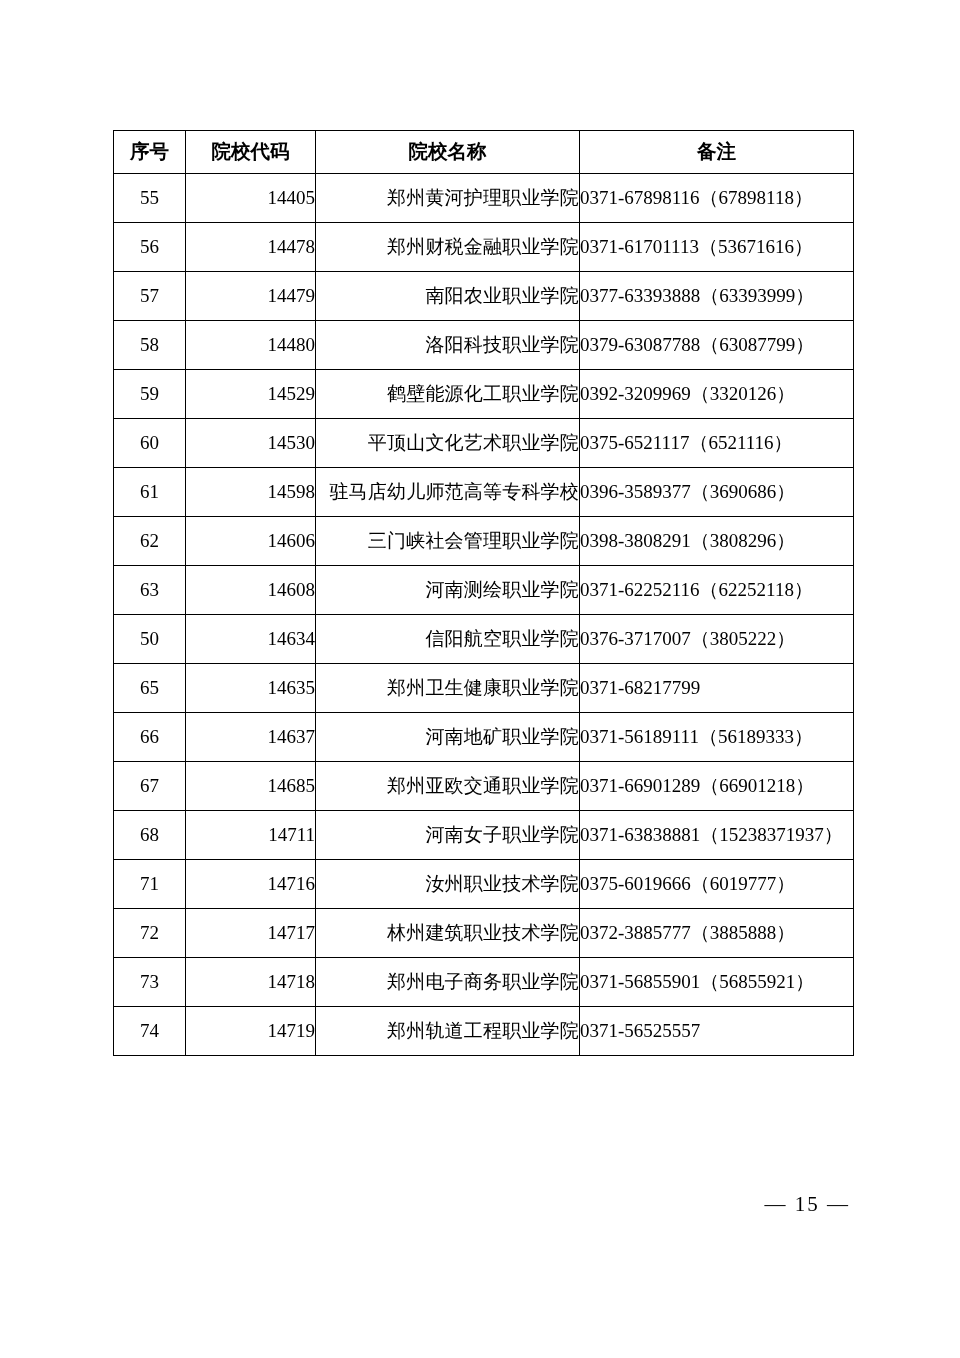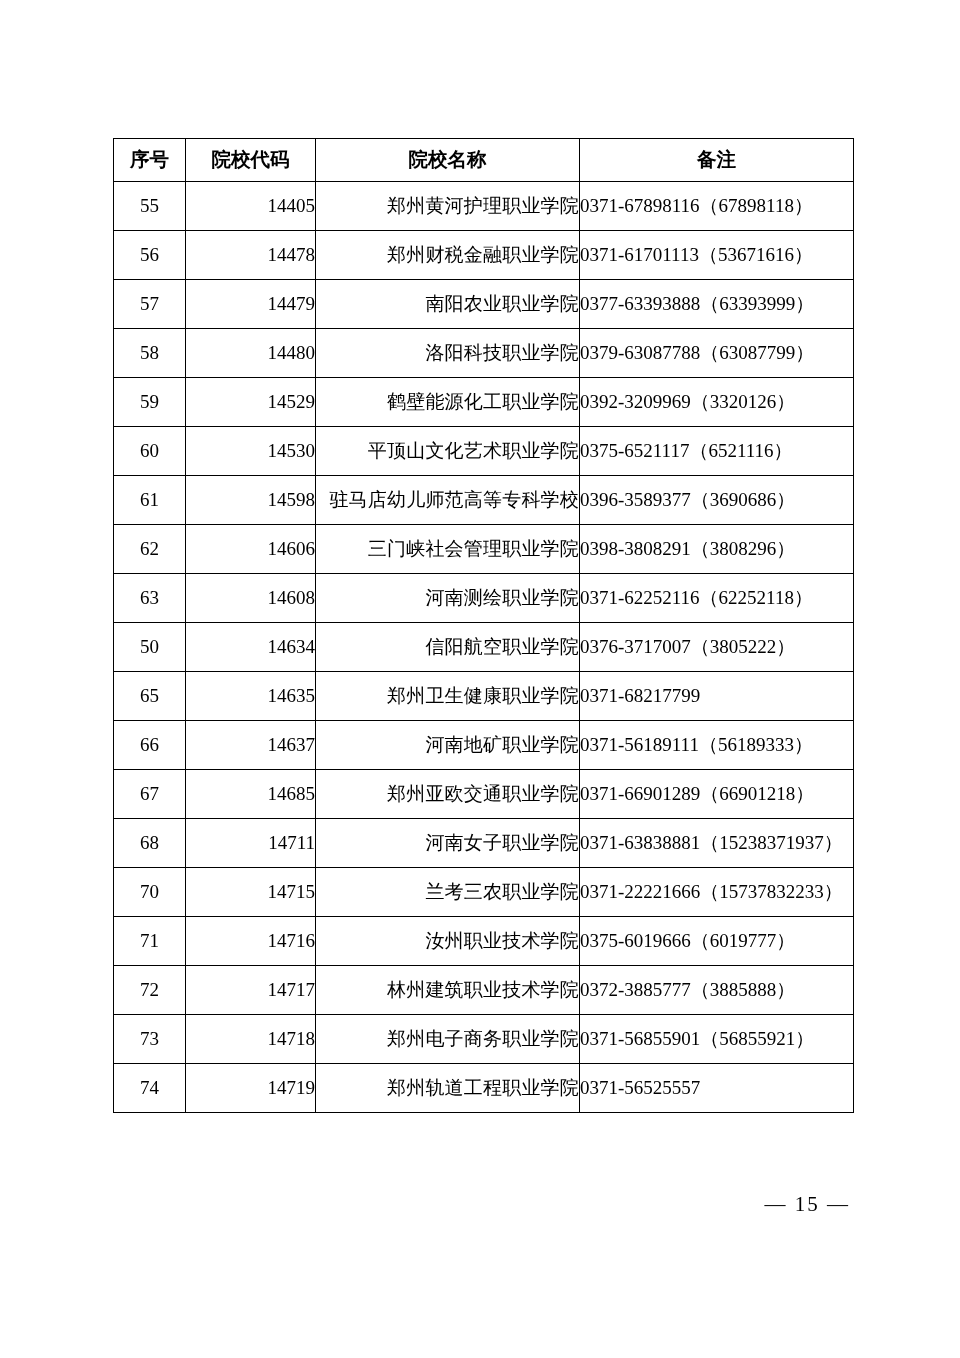--- a/index.html
+++ b/index.html
@@ -26,21 +26,20 @@
   .table-wrap {
     position: absolute;
     left: 113px;
     top: 130px;
     width: 740px;
   }
   table.school-table {
     border-collapse: collapse;
     width: 740px;
     table-layout: fixed;
-    margin-top: 8px;
   }
   table.school-table td,
   table.school-table th {
     border: 1px solid #000000;
     padding: 0;
     height: 48px;
     font-weight: normal;
     font-size: 19px;
     line-height: 1.2;
     vertical-align: middle;
@@ -184,26 +183,20 @@
           <td class="name">郑州亚欧交通职业学院</td>
           <td class="note">0371-66901289（66901218）</td>
         </tr>
         <tr>
           <td class="idx">68</td>
           <td class="code">14711</td>
           <td class="name">河南女子职业学院</td>
           <td class="note">0371-63838881（15238371937）</td>
         </tr>
         <tr>
-          <td class="idx">70</td>
-          <td class="code">14715</td>
-          <td class="name">兰考三农职业学院</td>
-          <td class="note">0371-22221666（15737832233）</td>
-        </tr>
-        <tr>
           <td class="idx">71</td>
           <td class="code">14716</td>
           <td class="name">汝州职业技术学院</td>
           <td class="note">0375-6019666（6019777）</td>
         </tr>
         <tr>
           <td class="idx">72</td>
           <td class="code">14717</td>
           <td class="name">林州建筑职业技术学院</td>
           <td class="note">0372-3885777（3885888）</td>

